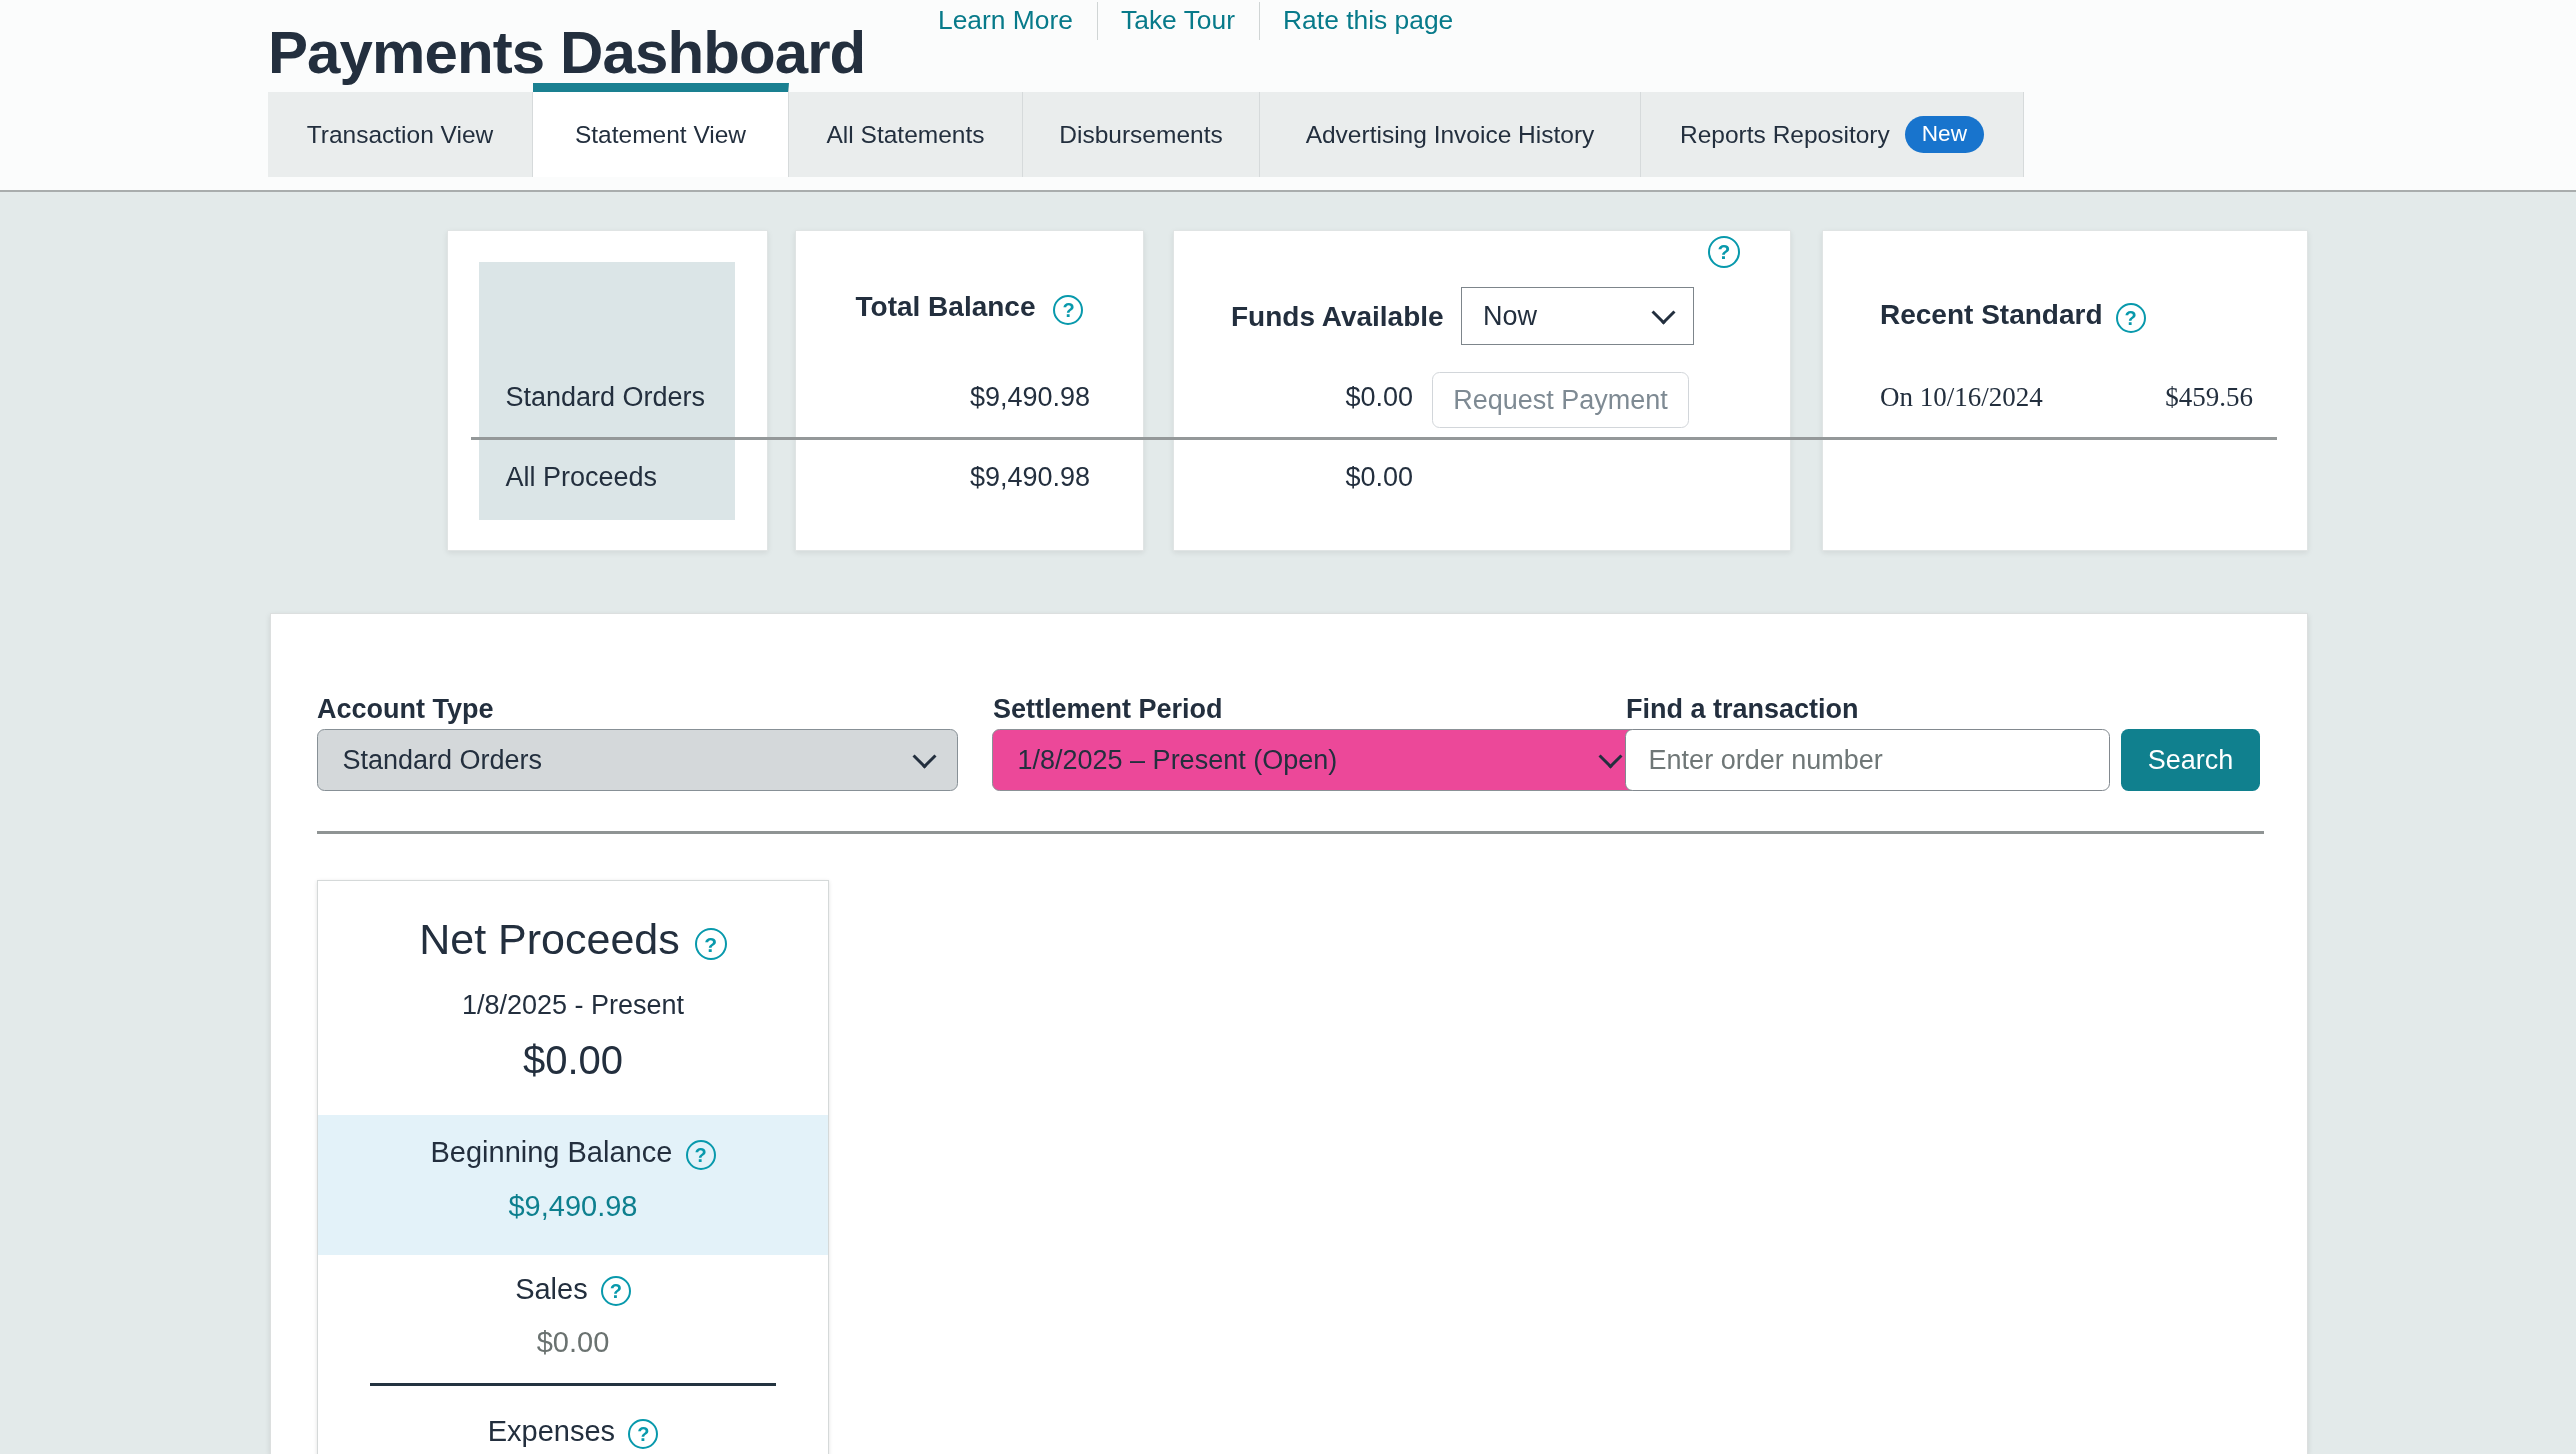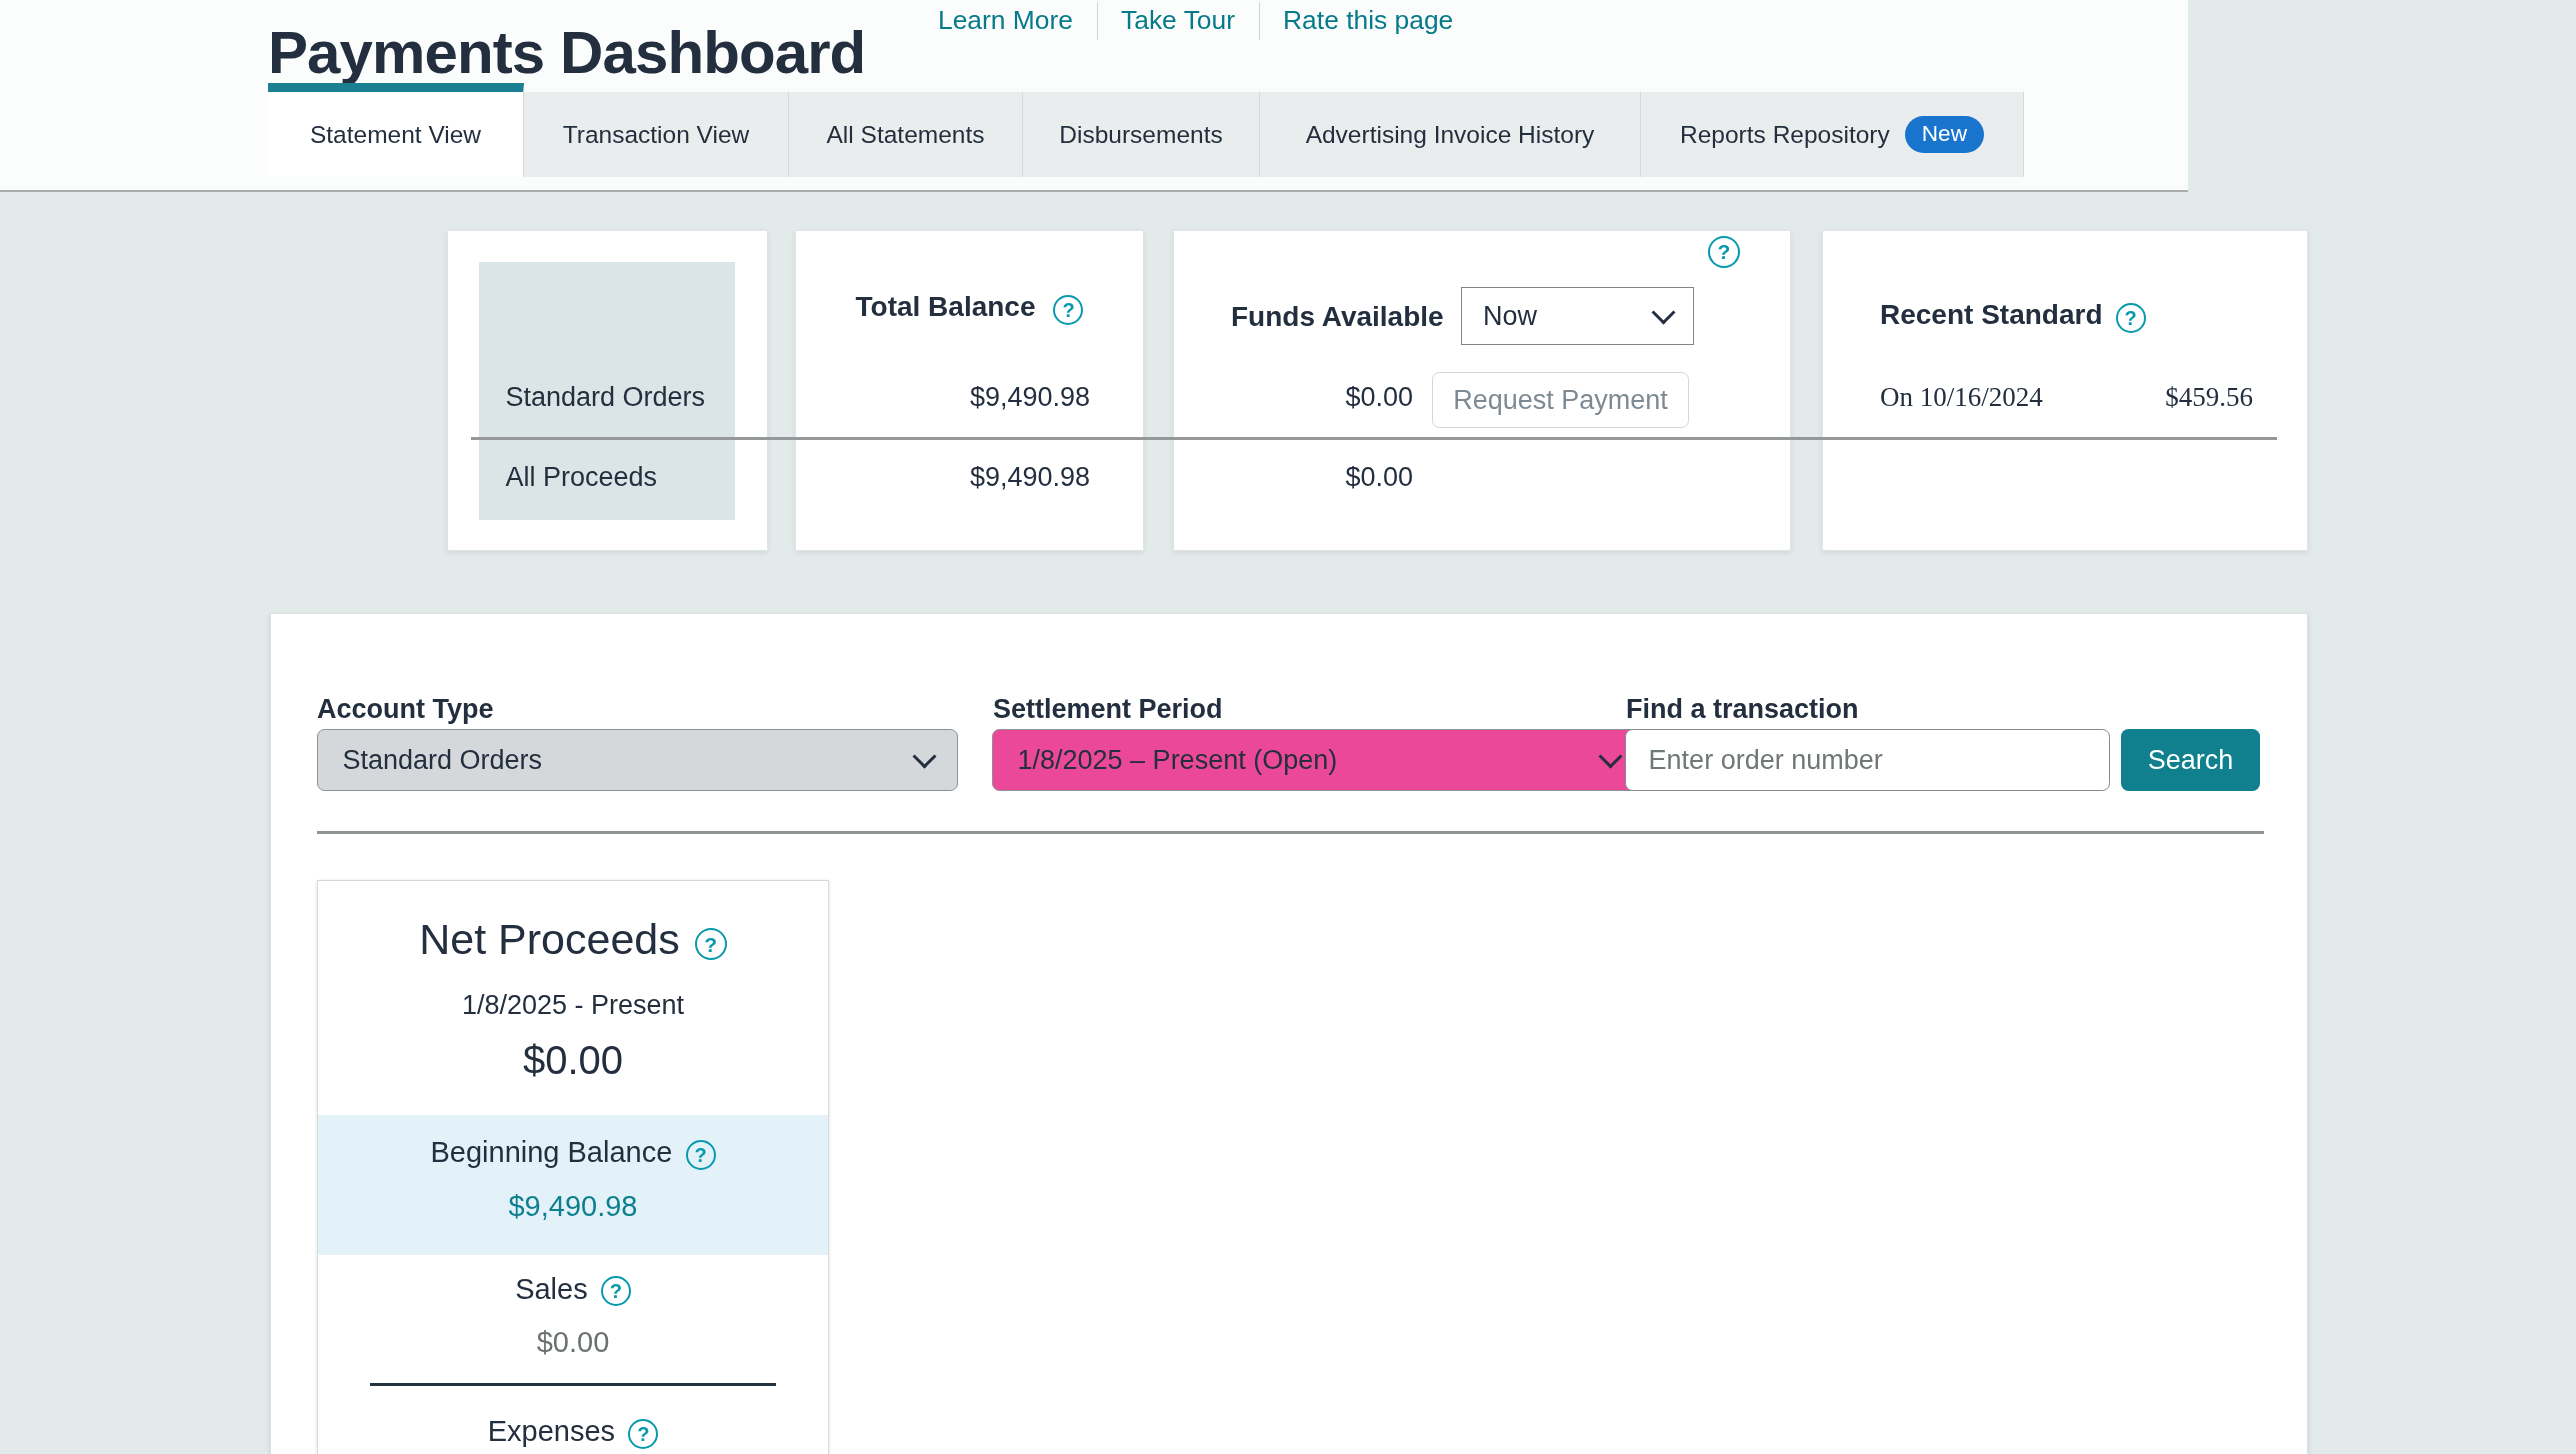--- a/index.html
+++ b/index.html
@@ -3,21 +3,21 @@
 <meta charset="utf-8">
 <style>
   html,body{margin:0;padding:0;background:#e3eaea;}
   #app{
     position:relative;width:2576px;height:1455px;overflow:hidden;
     background:#e3eaea;color:#232f3e;
     font-family:"Liberation Sans",sans-serif;
     -webkit-font-smoothing:antialiased;
   }
   
-  .header-band{position:absolute;left:0;top:0;width:2188px;height:190px;background:#fbfcfc;border-bottom:2.8px solid #a9adad;box-sizing:content-box;}
+  .header-band{position:absolute;left:0;top:0;width:2576px;height:190px;background:#fbfcfc;border-bottom:2.8px solid #a9adad;box-sizing:content-box;}
   .page-title{position:absolute;left:268px;top:-17px;font-size:60px;line-height:1;font-weight:600;letter-spacing:-0.9px;color:#232f3e;white-space:nowrap;}
   .header-links{position:absolute;left:938px;top:0;height:41px;display:flex;align-items:center;gap:23.6px;}
   .header-link{font-size:26.4px;color:#077a8a;text-decoration:none;white-space:nowrap;cursor:pointer;}
   .vdiv{width:0.9px;height:38px;background:#d0d5d5;}
   
   .tabs{position:absolute;left:268px;top:83px;height:94px;display:flex;align-items:flex-end;}
   .tab{box-sizing:border-box;height:85px;background:#eaeded;border-right:0.9px solid #d6dadb;
        display:flex;align-items:center;justify-content:center;font-size:24.5px;color:#232f3e;
        white-space:nowrap;cursor:pointer;}
   .tab.active{height:94px;background:#ffffff;border-top:9.4px solid #1a8091;}
@@ -104,22 +104,22 @@
 
     <div class="header-links">
       <a class="header-link">Learn More</a>
       <span class="vdiv"></span>
       <a class="header-link">Take Tour</a>
       <span class="vdiv"></span>
       <a class="header-link">Rate this page</a>
     </div>
 
     <div class="tabs">
+      <div class="tab w2">Transaction View</div>
       <div class="tab active w1">Statement View</div>
-      <div class="tab w2">Transaction View</div>
       <div class="tab w3">All Statements</div>
       <div class="tab w4">Disbursements</div>
       <div class="tab w5">Advertising Invoice History</div>
       <div class="tab w6">
         <span>Reports Repository</span>
         <span class="badge">New</span>
       </div>
     </div>
   </div>
 

